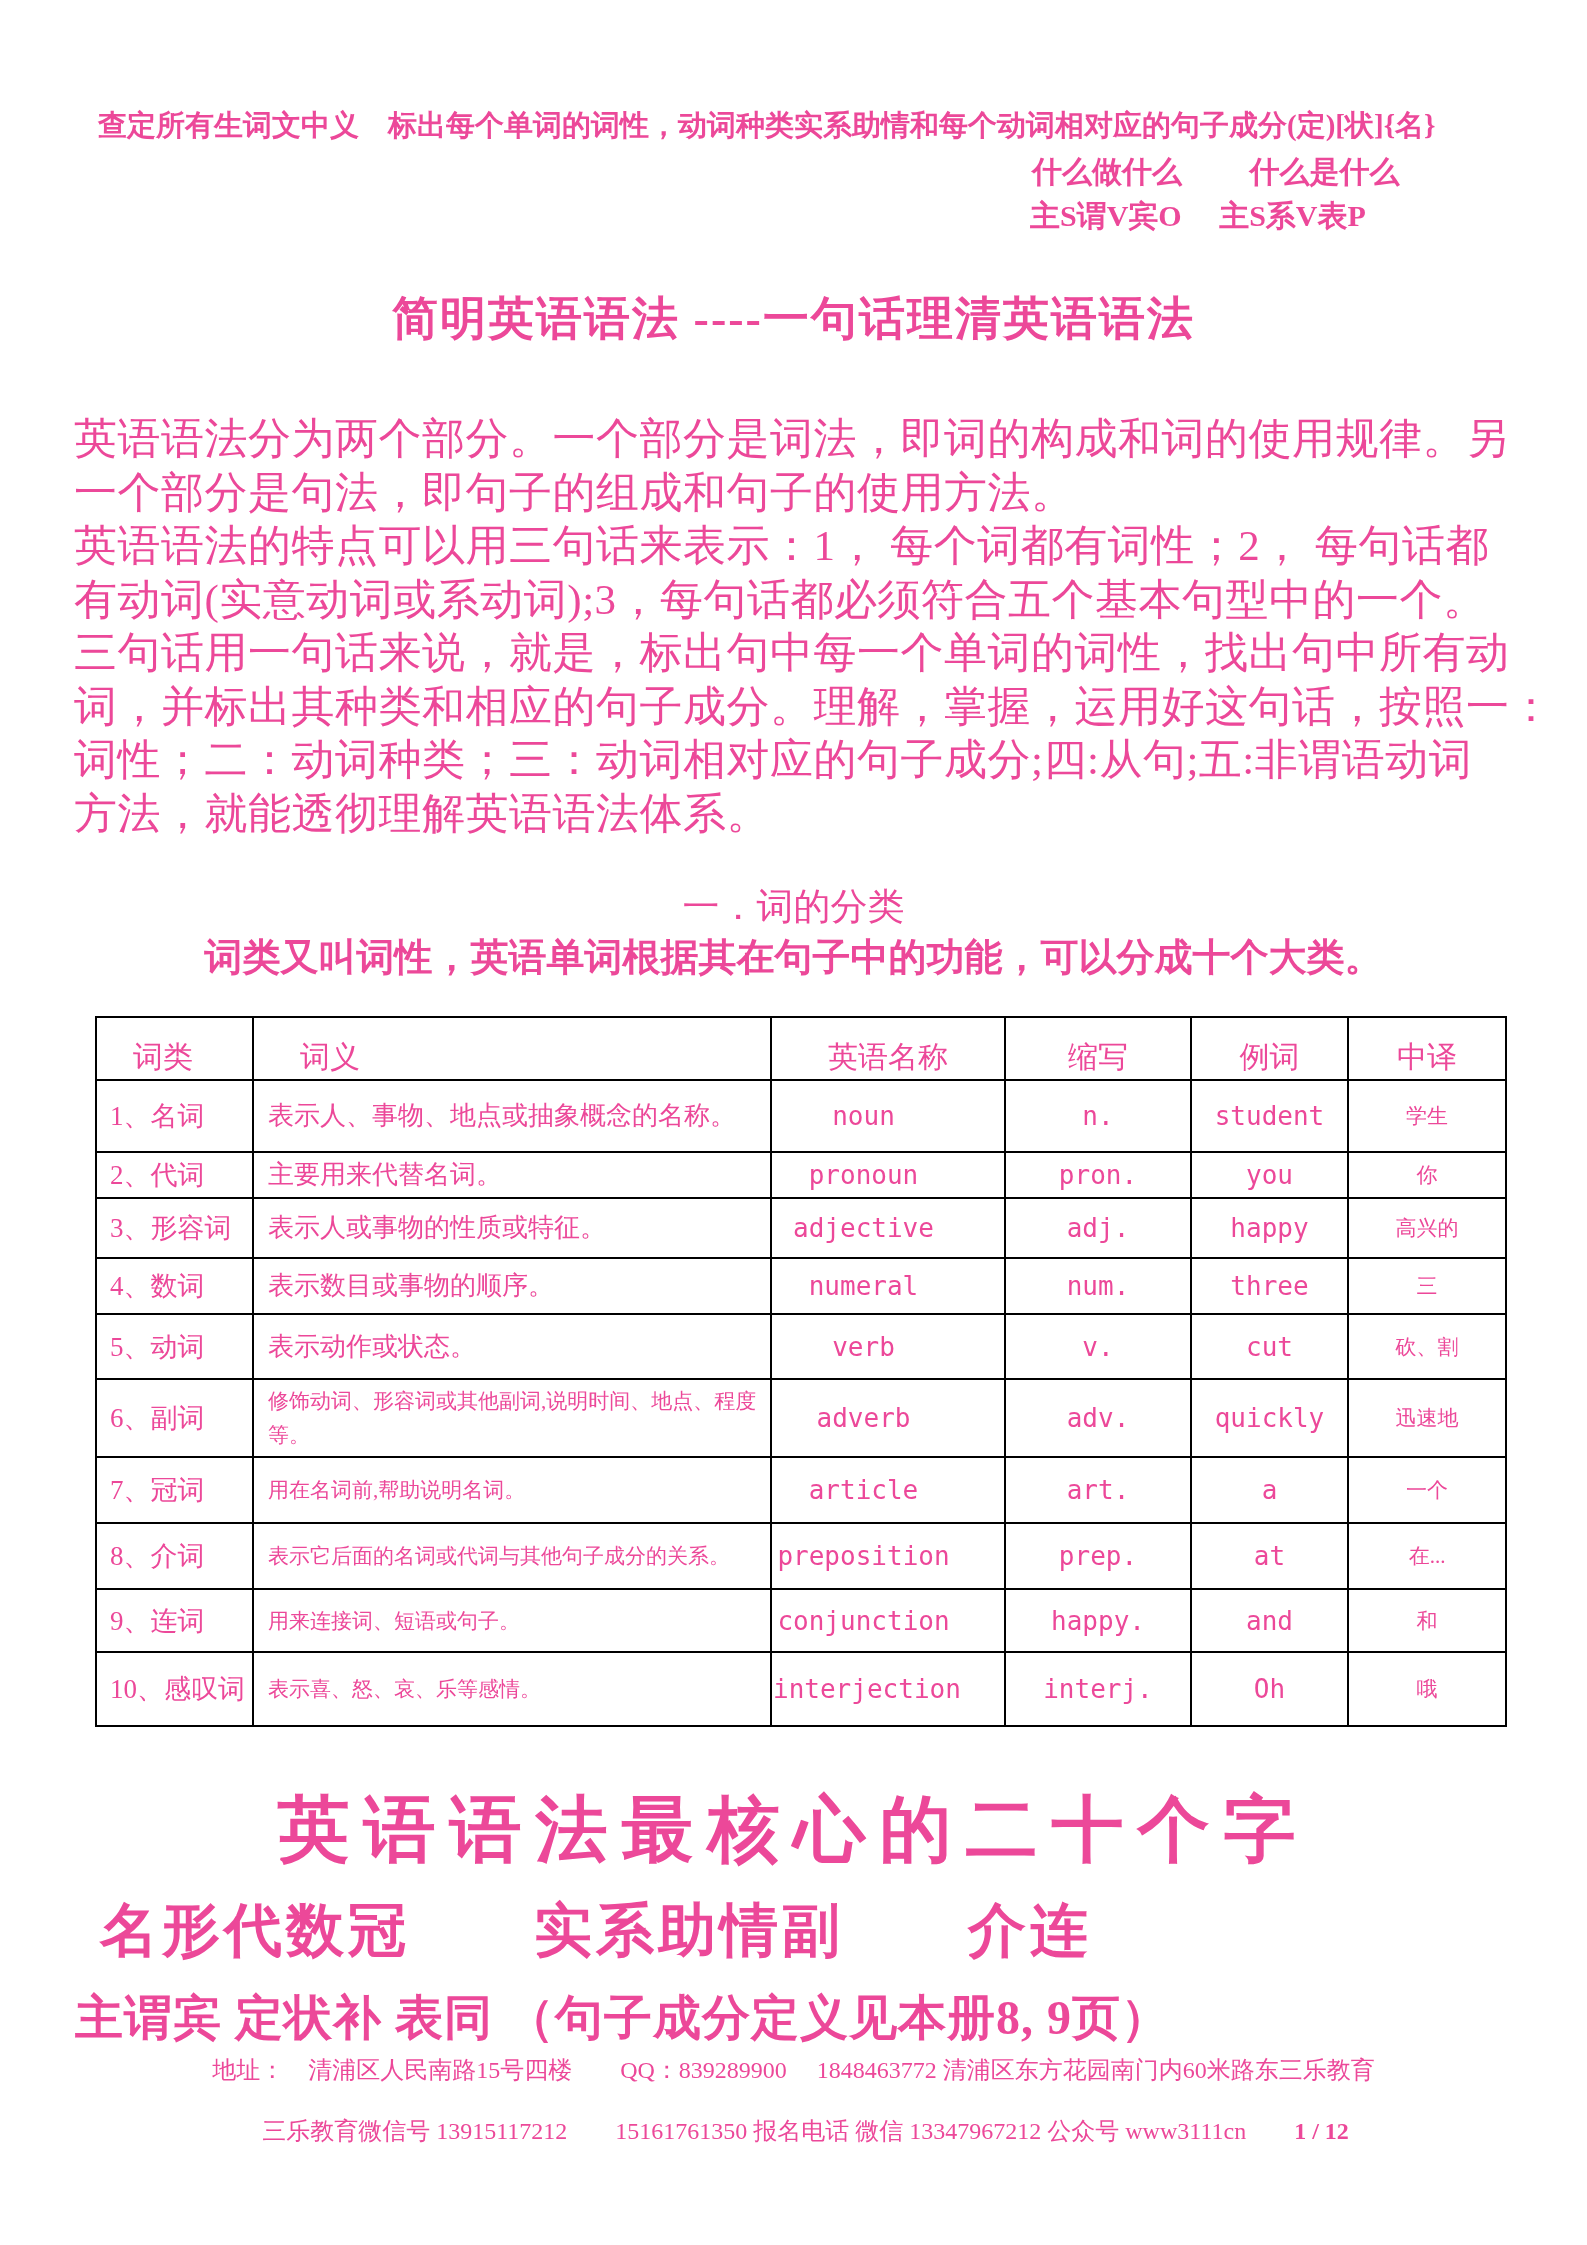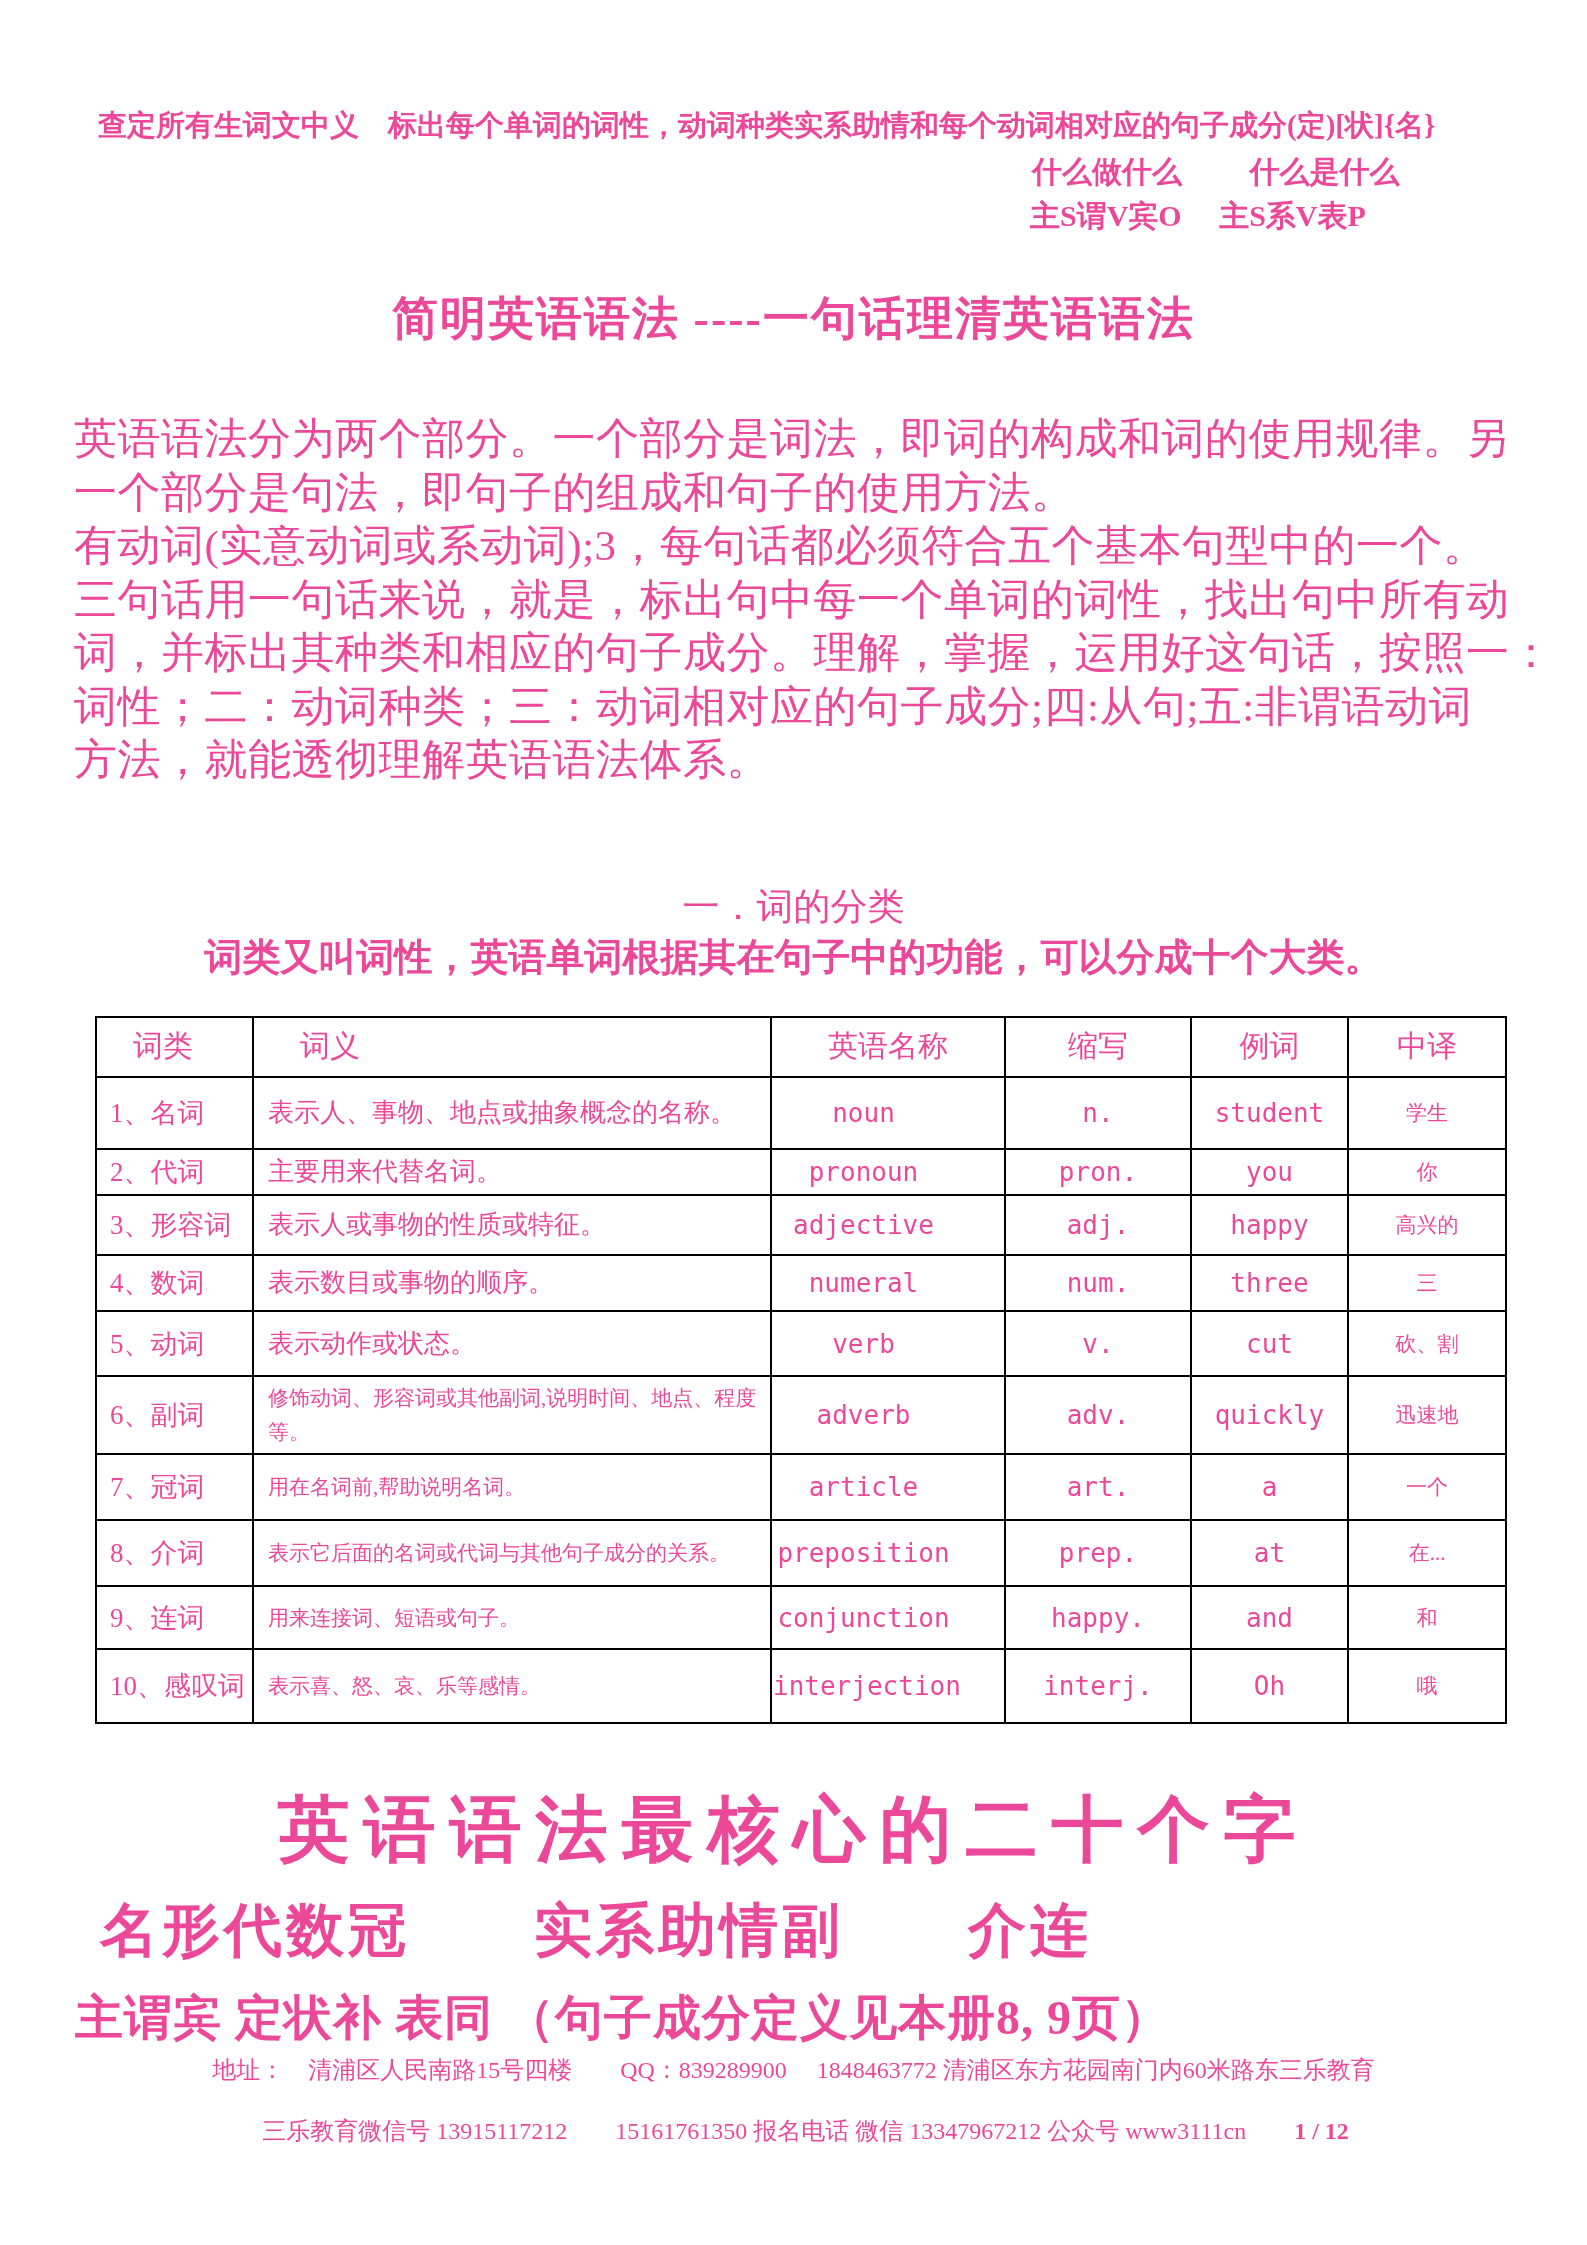--- a/index.html
+++ b/index.html
@@ -28,21 +28,21 @@
 
   .sec-heading { position:absolute; left:0; top:882px; width:100%; text-align:center; font-size:37px; }
   .sec-sub     { position:absolute; left:0; top:932px; width:100%; text-align:center; font-size:38px;font-weight:bold; }
 
   table.pos-table {
     position:absolute; left:95px; top:1016px;
     width:1410px; border-collapse:collapse; table-layout:fixed;
   }
   .pos-table th, .pos-table td { border:2px solid #000; overflow:hidden; }
   .pos-table thead tr { height:60px; }
-  .pos-table th { font-weight:normal; font-size:30px; vertical-align:top; padding-top:8px; text-align:center; }
+  .pos-table th { font-weight:normal; font-size:30px; vertical-align:top; padding-top:19px; text-align:center; }
   .pos-table th.h1 { text-align:left; padding-left:36px; }
   .pos-table th.h2 { text-align:left; padding-left:46px; }
   .pos-table td { vertical-align:middle; }
   td.c1 { font-size:27px; padding-left:13px; white-space:nowrap; }
   td.c2 { font-size:26px; padding-left:14px; padding-right:10px; line-height:34px; }
   tr.small td.c2 { font-size:21px; }
   td.c3, td.c4, td.c5 {
     font-family:"DejaVu Sans Mono","Liberation Mono",monospace;
     font-size:26px; text-align:center; white-space:nowrap;
   }
@@ -74,20 +74,21 @@
 
   <div class="hdr hdr1">查定所有生词文中义　标出每个单词的词性，动词种类实系助情和每个动词相对应的句子成分(定)[状]{名}</div>
   <div class="hdr hdr2">什么做什么　　 什么是什么</div>
   <div class="hdr hdr3">主S谓V宾O　 主S系V表P</div>
 
   <h1 class="title">简明英语语法 ----一句话理清英语语法</h1>
 
   <div class="body-text">
       <div class="body-line">英语语法分为两个部分。一个部分是词法，即词的构成和词的使用规律。另</div>
       <div class="body-line">一个部分是句法，即句子的组成和句子的使用方法。</div>
+      <div class="body-line">英语语法的特点可以用三句话来表示：1， 每个词都有词性；2， 每句话都</div>
       <div class="body-line">有动词(实意动词或系动词);3，每句话都必须符合五个基本句型中的一个。</div>
       <div class="body-line">三句话用一句话来说，就是，标出句中每一个单词的词性，找出句中所有动</div>
       <div class="body-line">词，并标出其种类和相应的句子成分。理解，掌握，运用好这句话，按照一：</div>
       <div class="body-line">词性；二：动词种类；三：动词相对应的句子成分;四:从句;五:非谓语动词</div>
       <div class="body-line">方法，就能透彻理解英语语法体系。</div>
     </div>
 
   <div class="sec-heading">一．词的分类</div>
   <div class="sec-sub">词类又叫词性，英语单词根据其在句子中的功能，可以分成十个大类。</div>
 

